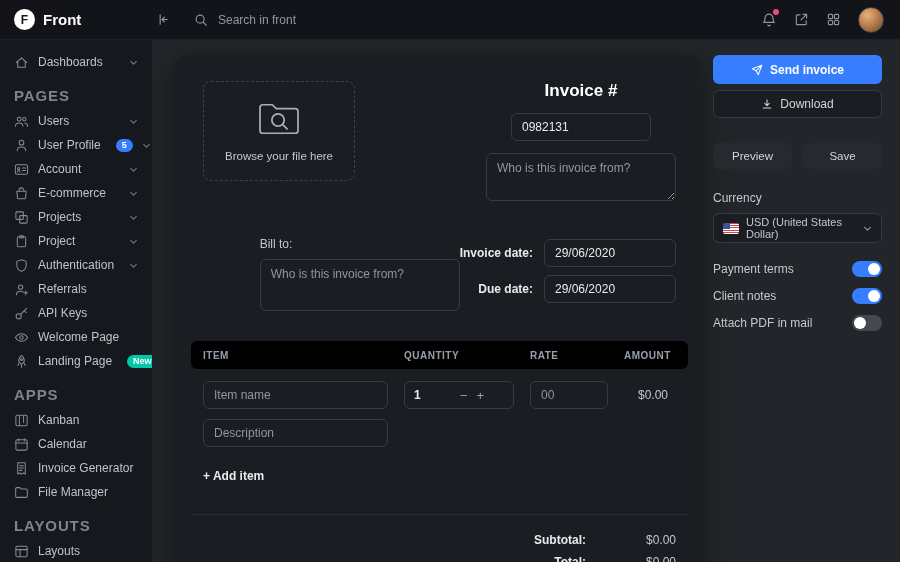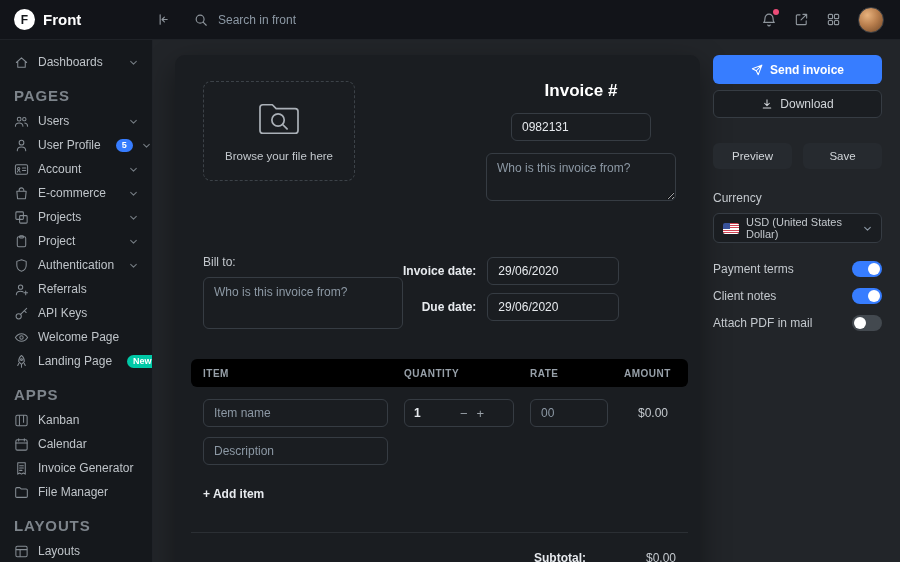--- a/index.html
+++ b/index.html
@@ -39,21 +39,21 @@
   .card{width:525px;flex:0 0 525px;background:#1a1d21;border-radius:10px;padding:26px 24px 20px 28px;box-shadow:0 10px 30px rgba(0,0,0,.4);min-height:700px}
   .row-top{display:flex;justify-content:space-between;align-items:flex-start}
   .upload{width:152px;height:100px;border:1px dashed #3c4248;border-radius:8px;display:flex;flex-direction:column;align-items:center;justify-content:center;gap:12px;color:#c3c8cd;font-size:11.5px;cursor:pointer}
   .inv-col{width:190px;display:flex;flex-direction:column;align-items:center}
   .inv-title{color:#fff;font-size:17px;font-weight:bold;margin-bottom:12px}
   .input{background:transparent;border:1px solid #363c43;border-radius:6px;color:#e7eaee;font-size:12px;height:28px;padding:0 10px;outline:none;font-family:inherit}
   .input::placeholder{color:#8c98a4}
   .inv-num{width:140px}
   textarea.input{height:48px;padding:7px 10px;width:190px;margin-top:12px;line-height:1.3}
 
-  .row-bill{display:flex;justify-content:flex-start;margin-top:54px}
+  .row-bill{display:flex;justify-content:flex-end;margin-top:36px}
   .bill-label{font-size:12px;color:#c3c8cd;margin-bottom:8px}
   textarea.bill-ta{width:200px;height:52px;margin-top:0;resize:none}
   .dates{display:flex;flex-direction:column;gap:8px;padding-top:2px}
   .date-row{display:flex;align-items:center;justify-content:flex-end;gap:11px}
   .date-label{font-size:12px;font-weight:bold;color:#e7eaee;white-space:nowrap}
   .date-input{width:132px}
 
   .tbl-head{display:grid;grid-template-columns:185px 110px 78px 1fr;column-gap:16px;align-items:center;
     background:#000000;border-radius:6px;height:28px;margin:26px -12px 0;padding:0 12px;
     font-size:10px;font-weight:bold;letter-spacing:.05em;color:#97a0a9}

